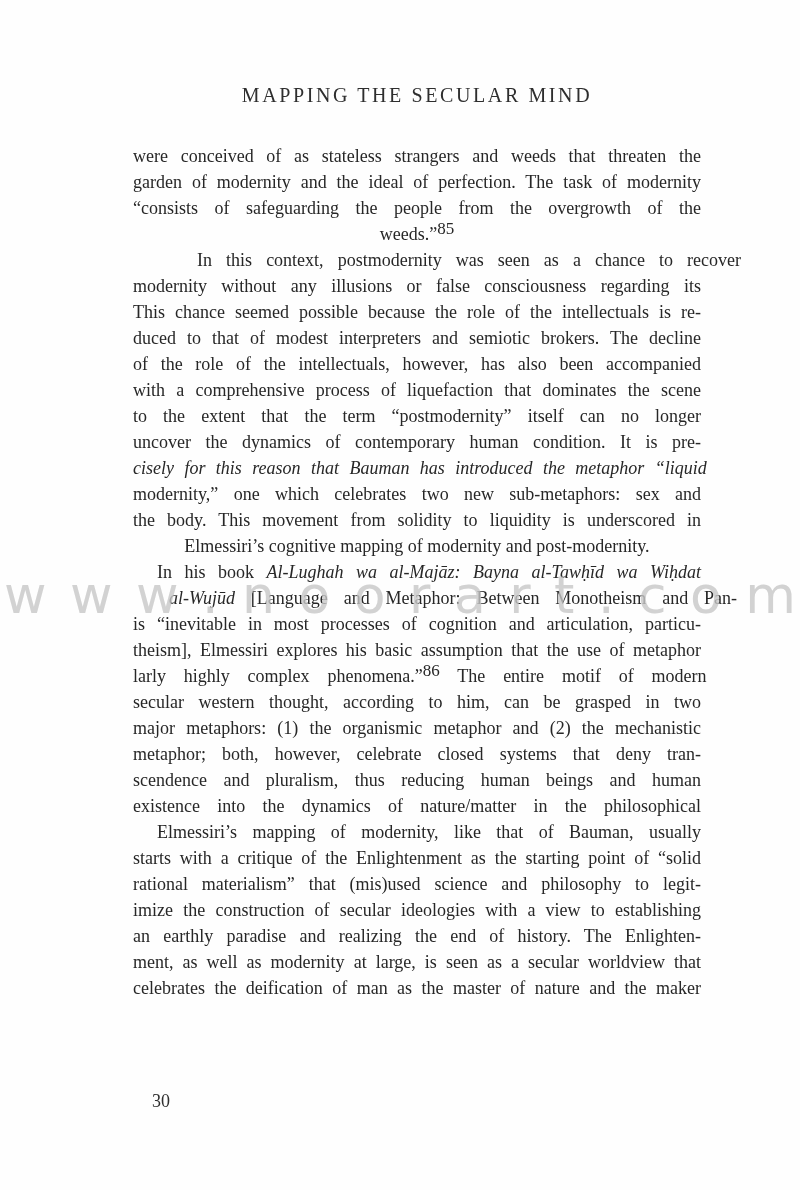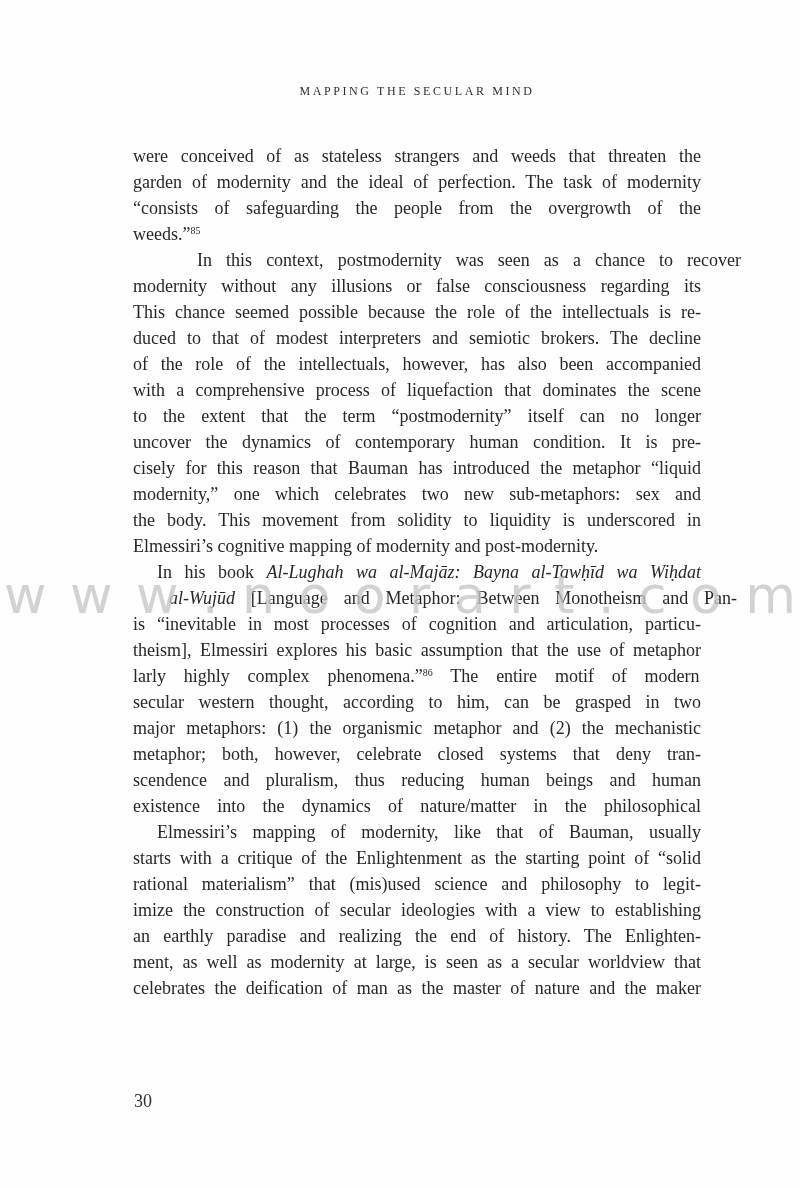--- a/index.html
+++ b/index.html
@@ -8,63 +8,63 @@
     width:800px;height:1190px;
     background:#fefefe;
     overflow:hidden;
     font-family:"Liberation Serif","DejaVu Serif",serif;
     color:#272727;
   }
   .running-head{
     position:absolute;
     top:84px;left:133px;width:568px;
     text-align:center;
-    font-size:12px;
+    font-size:20px;
     letter-spacing:2.6px;
     color:#2e2e2e;
     white-space:nowrap;
     font-family:Liberation Serif, serif;
   }
   .text-block{
     position:absolute;
-    top:143px;left:133px;width:568px;
+    top:143px;left:133px;width:568px;text-align:center;
   }
   .line{
     height:26px;
     line-height:26px;
     font-size:18px;
     white-space:nowrap;
     overflow:visible;
   }
   .line.indent{padding-left:24px;}
   .ln-in{display:inline-block;white-space:nowrap;}
   .seg-i{font-style:italic;}
   .seg-s{
-    font-size:10px;
+    font-size:17px;
     position:relative;
     top:-6px;
   }
   .watermark{
     position:absolute;
     top:567px;left:0;width:800px;height:56px;
     display:flex;
     justify-content:space-between;
     align-items:center;
     padding:0 4px;
     box-sizing:border-box;
     font-family:"DejaVu Sans","Liberation Sans",sans-serif;
     font-size:52px;
     color:rgba(199,199,199,0.8);
     z-index:5;
     pointer-events:none;
     user-select:none;
   }
   .page-number{
     position:absolute;
-    top:1088px;left:134px;
+    top:1088px;left:152px;
     font-size:18px;
     line-height:26px;
     color:#2e2e2e;
   }
 </style>
 </head>
 <body>
 
 <div class="page">
   <div class="running-head">MAPPING THE SECULAR MIND</div>
@@ -74,21 +74,21 @@
       <div class="line"><span class="ln-in" style="word-spacing: 11.9948px;"><span>“consists of safeguarding the people from the overgrowth of the</span></span></div>
       <div class="line"><span class="ln-in"><span>weeds.”</span><span class="seg-s">85</span></span></div>
       <div class="line indent"><span class="ln-in" style="word-spacing: 9.56406px; margin-left: 40px;"><span>In this context, postmodernity was seen as a chance to recover</span></span></div>
       <div class="line"><span class="ln-in" style="word-spacing: 9.88281px;"><span>modernity without any illusions or false consciousness regarding its</span></span></div>
       <div class="line"><span class="ln-in" style="word-spacing: 5.51705px;"><span>This chance seemed possible because the role of the intellectuals is re-</span></span></div>
       <div class="line"><span class="ln-in" style="word-spacing: 6.49844px;"><span>duced to that of modest interpreters and semiotic brokers. The decline</span></span></div>
       <div class="line"><span class="ln-in" style="word-spacing: 8.19063px;"><span>of the role of the intellectuals, however, has also been accompanied</span></span></div>
       <div class="line"><span class="ln-in" style="word-spacing: 6.73958px;"><span>with a comprehensive process of liquefaction that dominates the scene</span></span></div>
       <div class="line"><span class="ln-in" style="word-spacing: 11.6125px;"><span>to the extent that the term “postmodernity” itself can no longer</span></span></div>
       <div class="line"><span class="ln-in" style="word-spacing: 10.0139px;"><span>uncover the dynamics of contemporary human condition. It is pre-</span></span></div>
-      <div class="line"><span class="ln-in" style="word-spacing: 5.9125px;"><span>cisely for this reason that Bauman has introduced the metaphor “liquid</span></span></div>
+      <div class="line"><span class="ln-in" style="word-spacing: 5.9125px; font-style: italic;"><span>cisely for this reason that Bauman has introduced the metaphor “liquid</span></span></div>
       <div class="line"><span class="ln-in" style="word-spacing: 10.8516px;"><span>modernity,” one which celebrates two new sub-metaphors: sex and</span></span></div>
       <div class="line"><span class="ln-in" style="word-spacing: 7.60469px;"><span>the body. This movement from solidity to liquidity is underscored in</span></span></div>
       <div class="line"><span class="ln-in"><span>Elmessiri’s cognitive mapping of modernity and post-modernity.</span></span></div>
       <div class="line indent"><span class="ln-in" style="word-spacing: 8.01562px;"><span>In his book </span><span class="seg-i">Al-Lughah wa al-Majāz: Bayna al-Tawḥīd wa Wiḥdat</span></span></div>
       <div class="line"><span class="ln-in" style="word-spacing: 11.3728px; margin-left: 36px;"><span class="seg-i">al-Wujūd</span><span> [Language and Metaphor: Between Monotheism and Pan-</span></span></div>
       <div class="line"><span class="ln-in" style="word-spacing: 7.45833px;"><span>is “inevitable in most processes of cognition and articulation, particu-</span></span></div>
       <div class="line"><span class="ln-in" style="word-spacing: 3.95938px;"><span>theism], Elmessiri explores his basic assumption that the use of metaphor</span></span></div>
       <div class="line"><span class="ln-in" style="word-spacing: 13.3066px;"><span>larly highly complex phenomena.”</span><span class="seg-s">86</span><span> The entire motif of modern</span></span></div>
       <div class="line"><span class="ln-in" style="word-spacing: 10.0141px;"><span>secular western thought, according to him, can be grasped in two</span></span></div>
       <div class="line"><span class="ln-in" style="word-spacing: 6.66493px;"><span>major metaphors: (1) the organismic metaphor and (2) the mechanistic</span></span></div>

